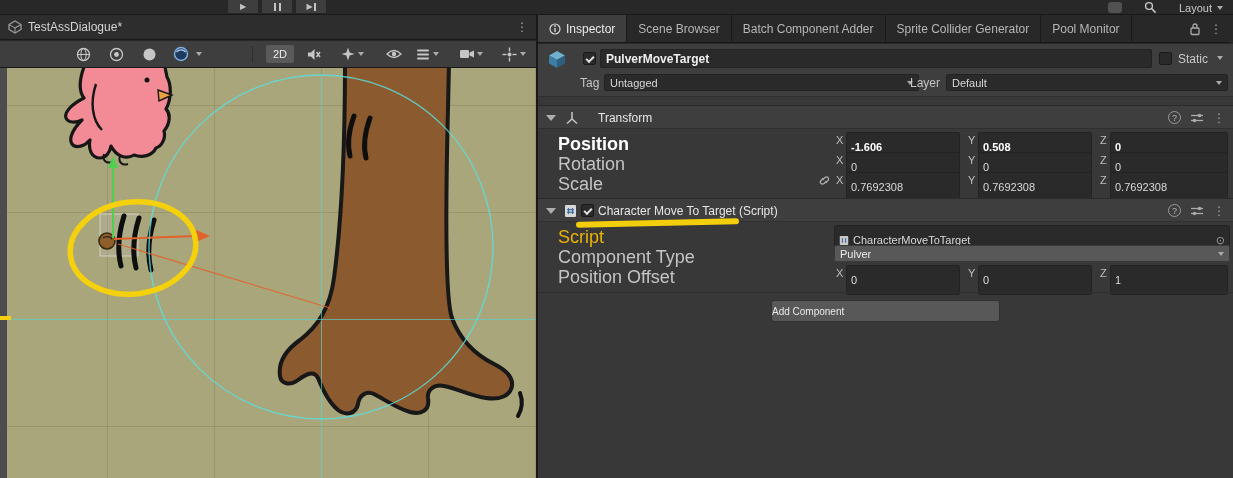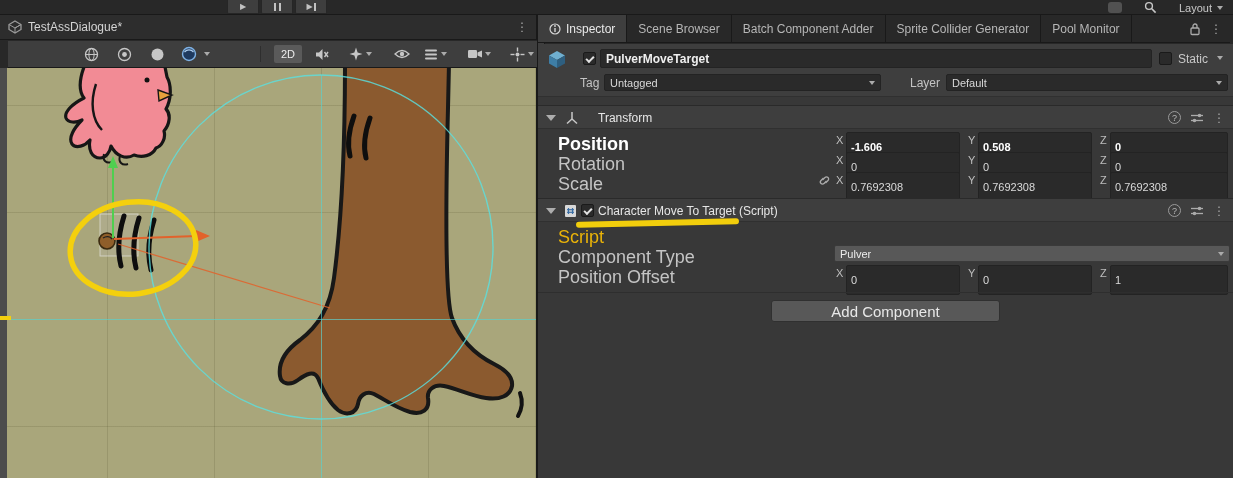--- a/index.html
+++ b/index.html
@@ -20,21 +20,21 @@
   .caret-down { width:0; height:0; border-left:4px solid transparent; border-right:4px solid transparent; border-top:4px solid #ABABAB; }
   .caret-sm { border-left-width:3px; border-right-width:3px; border-top-width:4px; }
   .foldout { width:0; height:0; border-left:5px solid transparent; border-right:5px solid transparent; border-top:6px solid #ADADAD; }
   .kebab { color:#A8A8A8; font-size:12px; line-height:1; }
 
   
   .scene-tabbar { position:absolute; left:0; top:15px; width:537px; height:25px; background:#2D2D2D; border-bottom:1px solid #191919; border-right:1px solid #191919; display:flex; align-items:center; padding:0 8px; gap:6px; }
   .scene-tab-label { font-size:12px; color:#D4D4D4; }
   .scene-tabbar .kebab { margin-left:auto; }
 
-  .scene-toolbar { position:absolute; left:8px; top:41px; width:537px; height:27px; background:#3E3E3E; border-bottom:1px solid #191919; border-right:1px solid #191919; }
+  .scene-toolbar { position:absolute; left:0; top:41px; width:537px; height:27px; background:#3E3E3E; border-bottom:1px solid #191919; border-right:1px solid #191919; }
   .sv-item { position:absolute; top:3px; width:22px; height:20px; display:flex; align-items:center; justify-content:center; border-radius:2px; }
   .sv-caret { position:absolute; top:11px; }
   .btn-2d { position:absolute; left:266px; top:4px; width:28px; height:18px; background:#5A5A5A; border-radius:2px; color:#EDEDED; font-size:11px; display:flex; align-items:center; justify-content:center; }
   .sv-sep { position:absolute; left:252px; top:5px; width:1px; height:16px; background:#2E2E2E; }
 
   .scene-view { position:absolute; left:0; top:68px; width:537px; height:410px; border-right:1px solid #191919;
     background-color:#A9A67B;
     background-image:
       linear-gradient(to right, rgba(70,70,35,0.16) 1px, transparent 1px),
       linear-gradient(to bottom, rgba(70,70,35,0.16) 1px, transparent 1px);
@@ -69,21 +69,21 @@
   .prop-row { position:absolute; left:0; width:695px; height:20px; }
   .prop-label { position:absolute; left:20px; top:3px; color:#C4C4C4; font-size:18px; }
   .prop-label.disabled { color:#eab308; }
   .axis-label { position:absolute; top:3px; color:#BEBEBE; font-size:11px; }
   .field { position:absolute; top:1px; height:17px; background:#2A2A2A; border:1px solid #232323; border-radius:2px; display:flex; align-items:center; padding:14px 4px; font-size:11px; color:#DADADA; }
   .prop-row.override .prop-label, .prop-row.override .field { color:#FFFFFF; font-weight:700; }
   .obj-field { justify-content:flex-start; gap:4px; }
   .obj-picker { margin-left:auto; color:#9F9F9F; font-size:11px; line-height:1; }
 
   .comp-divider { position:absolute; left:0; top:248px; width:695px; border-top:1px solid #2E2E2E; }
-  .add-component { position:absolute; left:233px; top:256px; width:229px; height:22px; background:#585858; border:1px solid #303030; border-radius:3px; color:#E8E8E8; font-size:15px; display:flex; align-items:center; justify-content:center; }
+  .add-component { position:absolute; left:233px; top:256px; width:229px; height:22px; background:#585858; border:1px solid #303030; border-radius:3px; color:#E8E8E8; font-size:10px; display:flex; align-items:center; justify-content:flex-start; }
 
   .underline-annotation { position:absolute; left:38px; top:176px; width:163px; height:6px; background:#F2CE0C; border-radius:3px; transform:rotate(-1.2deg); z-index:9; }
 
   svg { display:block; }
 </style>
 </head>
 <body>
 
 <div class="top-bar">
   <div class="play-controls">
@@ -294,21 +294,21 @@
     </svg>
     <span class="checkbox checked" style="position:absolute;left:45px;top:8px"></span>
     <div class="name-field">
         <span>PulverMoveTarget</span>
       </div>
     <span class="checkbox" style="position:absolute;left:621px;top:8px"></span>
     <span class="static-label">Static</span>
     <span class="caret-down caret-sm" style="position:absolute;left:679px;top:12px"></span>
 
     <span class="lbl" style="position:absolute;left:42px;top:32px">Tag</span>
-    <div class="dropdown" style="left:66px;top:30px;width:277px">
+    <div class="dropdown" style="left:66px;top:30px;width:315px">
       <span>Untagged</span>
       <span class="caret-down caret-sm"></span>
     </div>
     <span class="lbl" style="position:absolute;left:372px;top:32px">Layer</span>
     <div class="dropdown" style="left:408px;top:30px;width:282px">
       <span>Default</span>
       <span class="caret-down caret-sm"></span>
     </div>
   </div>
 
@@ -404,20 +404,29 @@
           <circle cx="4.5" cy="8.5" r="1.8" fill="#ABABAB"></circle>
         </svg>
       <span class="kebab">⋮</span>
     </div>
   </div>
 
   <div class="underline-annotation"></div>
 
   <div class="prop-row" style="top:180px">
     <span class="prop-label disabled">Script</span>
+    <div class="field obj-field" style="left:296px;width:396px">
+      <svg width="10" height="11" viewBox="0 0 13 14">
+          <rect x="1" y="1" width="11" height="12" rx="1" fill="#C8C8C8"></rect>
+          <line x1="4.5" y1="4" x2="4.5" y2="10" stroke="#3A6EA5" stroke-width="1.4"></line>
+          <line x1="8.5" y1="4" x2="8.5" y2="10" stroke="#3A6EA5" stroke-width="1.4"></line>
+        </svg>
+      <span>CharacterMoveToTarget</span>
+      <span class="obj-picker">⊙</span>
+    </div>
   </div>
 
   <div class="prop-row" style="top:200px">
     <span class="prop-label">Component Type</span>
     <div class="dropdown light" style="left:296px;top:1px;width:396px">
       <span>Pulver</span>
       <span class="caret-down caret-sm"></span>
     </div>
   </div>
 

